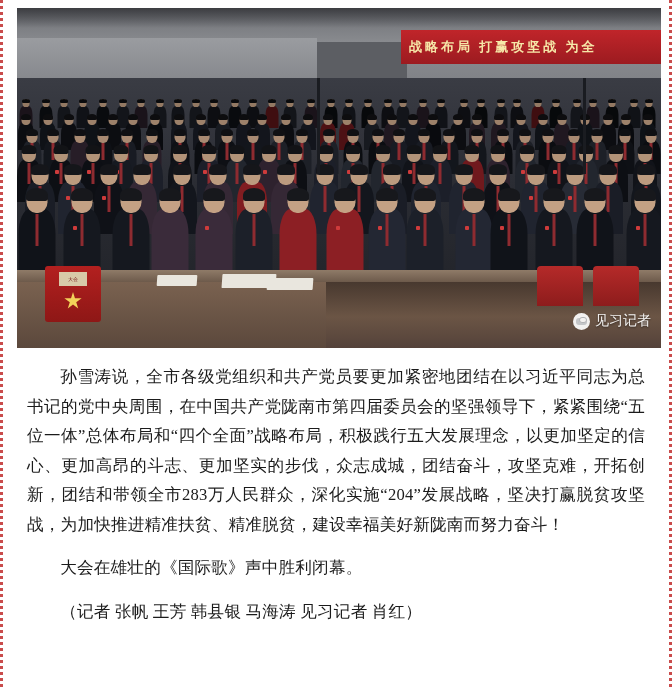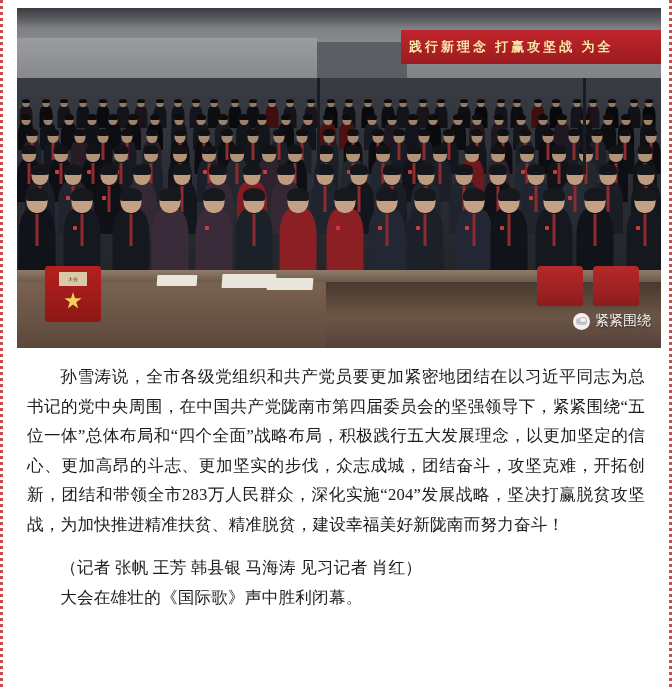--- a/index.html
+++ b/index.html
@@ -263,21 +263,21 @@
 <body>
 
 <div class="page">
 
   <div class="photo">
 
     <div class="hall-ceiling"></div>
     <div class="wall-left"></div>
     <div class="wall-mid-dark"></div>
 
-    <div class="banner">践行新理念 打赢攻坚战 为全</div>
+    <div class="banner">战略布局 打赢攻坚战 为全</div>
 
     <div class="crowd" id="crowd">
         <div class="row" style="bottom: 150px;">
           <div class="person" style="left: 2px; width: 13px; height: 30px;">
             <div class="body" style="width: 13px; height: 22px; background: rgb(58, 43, 58); filter: brightness(0.45);"></div>
             <div class="head" style="width: 7px; height: 8px; bottom: 21px; filter: brightness(0.75);"></div>
             <div class="hair" style="width: 8px; height: 4px; bottom: 25px; filter: brightness(0.45);"></div>
           </div>
           <div class="person" style="left: 22px; width: 13px; height: 30px;">
             <div class="body" style="width: 13px; height: 22px; background: rgb(21, 24, 31); filter: brightness(0.45);"></div>
@@ -1134,23 +1134,23 @@
       <div class="plate">大会</div>
       <div class="emblem"></div>
     </div>
 
     <div class="papers" style="left:205px; bottom:60px; width:54px; height:14px;"></div>
     <div class="papers" style="left:250px; bottom:58px; width:46px; height:12px;"></div>
     <div class="papers" style="left:140px; bottom:62px; width:40px; height:11px;"></div>
 
     <div class="watermark">
       <span class="wm-icon"></span>
-      <span>紧紧围绕</span>
+      <span>见习记者</span>
     </div>
   </div>
 
   <div class="article">
     <p class="indent">孙雪涛说，全市各级党组织和共产党员要更加紧密地团结在以习近平同志为总书记的党中央周围，在中国共产党陇南市第四届委员会的坚强领导下，紧紧围绕“五位一体”总体布局和“四个全面”战略布局，积极践行五大发展理念，以更加坚定的信心、更加高昂的斗志、更加坚实的步伐，众志成城，团结奋斗，攻坚克难，开拓创新，团结和带领全市283万人民群众，深化实施“204”发展战略，坚决打赢脱贫攻坚战，为加快推进精准扶贫、精准脱贫，建设幸福美好新陇南而努力奋斗！</p>
+    <p class="indent">大会在雄壮的《国际歌》声中胜利闭幕。</p>
     <p class="indent last">（记者 张帆 王芳 韩县银 马海涛 见习记者 肖红）</p>
-    <p class="indent">大会在雄壮的《国际歌》声中胜利闭幕。</p>
   </div>
 
 </div>
 
 </body></html>

